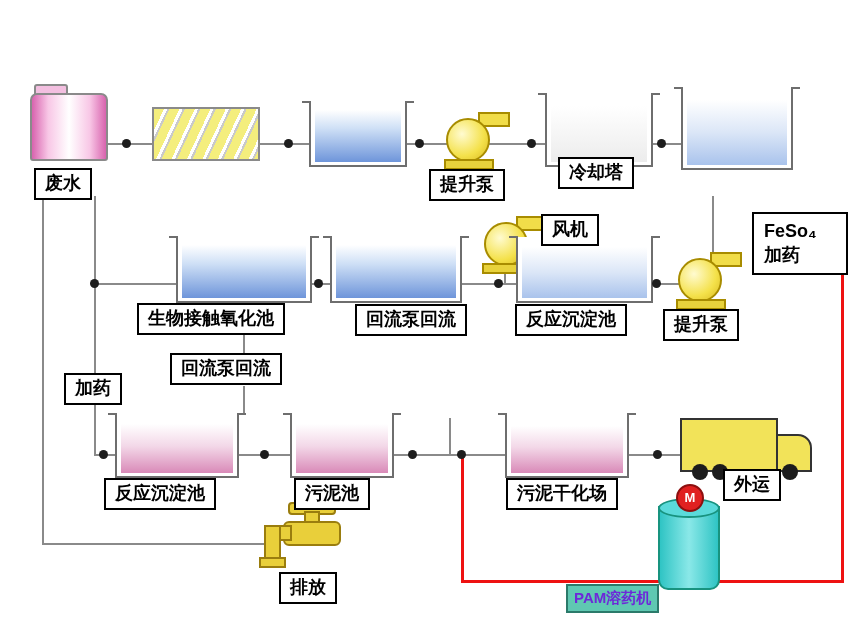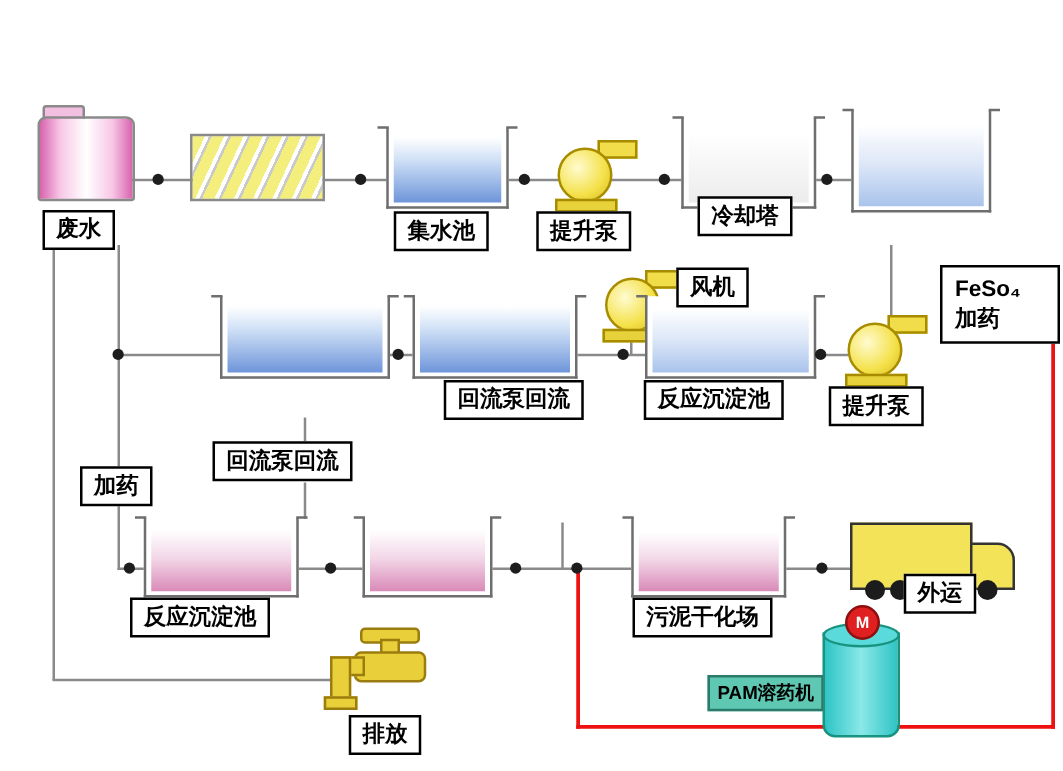--- a/index.html
+++ b/index.html
@@ -39,22 +39,22 @@
   .pump i{position:absolute;display:block;}
   .p-spout{left:34px;top:0;width:28px;height:11px;background:#f1dd49;border:2px solid #a88c00;}
   .p-circle{left:2px;top:6px;width:40px;height:40px;border-radius:50%;border:2px solid #a88c00;
             background:radial-gradient(circle at 35% 35%,#fffbd0,#f4e14a 60%,#d8b81e);}
   .p-base{left:0;top:47px;width:46px;height:7px;background:#e8d23c;border:2px solid #a88c00;}
   
   .lbl{position:absolute;background:#ffffff;border:2px solid #000;color:#000;
        font-weight:bold;font-size:18px;line-height:1.2;padding:3px 9px;white-space:nowrap;z-index:3;}
   .feso{position:absolute;background:#fff;border:2px solid #000;color:#000;font-weight:bold;
         font-size:18px;line-height:1.35;padding:5px 10px;z-index:3;}
-  .pam-lbl{position:absolute;background:#5fc8b2;border:2px solid #2b7a6a;color:#000000;
-           font-weight:bold;font-size:15px;padding:3px 6px;white-space:nowrap;z-index:3;}
+  .pam-lbl{position:absolute;background:#5fc8b2;border:2px solid #2b7a6a;color:#6d28d9;
+           font-weight:bold;font-size:15px;padding:3px 6px;white-space:nowrap;z-index:3;margin-top:44px;}
   
   .truck{position:absolute;z-index:2;}
   .truck i{position:absolute;display:block;}
   .t-body{left:0;top:4px;width:94px;height:50px;background:#f2e359;border:2px solid #333;}
   .t-cab{left:96px;top:20px;width:32px;height:34px;background:#f2e359;border:2px solid #333;
          border-radius:2px 14px 0 0;}
   .t-wheel{width:16px;height:16px;border-radius:50%;background:#1c1c1c;top:50px;}
   
   .cyl{position:absolute;z-index:2;}
   .cyl i{position:absolute;display:block;}
@@ -167,39 +167,40 @@
   <div class="faucet" style="left:256px;top:502px;width:86px;height:64px">
     <i class="f-handle"></i>
     <i class="f-stem"></i>
     <i class="f-body"></i>
     <i class="f-spout-h"></i>
     <i class="f-spout-v"></i>
     <i class="f-tip"></i>
     </div>
 
   <div class="lbl" style="left:34px;top:168px">废水</div>
-  <div class="lbl" style="left:315px;top:169px">集水池</div>
   <div class="lbl" style="left:429px;top:169px">提升泵</div>
   <div class="lbl" style="left:558px;top:157px">冷却塔</div>
 
   <div class="lbl" style="left:541px;top:214px">风机</div>
   <div class="feso" style="left:752px;top:212px;width:72px">
     <div>FeSo₄</div>
     <div>加药</div>
   </div>
+  <div class="lbl" style="left:137px;top:303px">生物接触氧化池</div>
   <div class="lbl" style="left:355px;top:304px">回流泵回流</div>
   <div class="lbl" style="left:515px;top:304px">反应沉淀池</div>
   <div class="lbl" style="left:663px;top:309px">提升泵</div>
 
   <div class="lbl" style="left:170px;top:353px">回流泵回流</div>
   <div class="lbl" style="left:64px;top:373px">加药</div>
 
   <div class="lbl" style="left:104px;top:478px">反应沉淀池</div>
+  <div class="lbl" style="left:294px;top:478px">污泥池</div>
   <div class="lbl" style="left:506px;top:478px">污泥干化场</div>
-  <div class="lbl" style="left:723px;top:459px">外运</div>
+  <div class="lbl" style="left:723px;top:469px">外运</div>
   <div class="pam-lbl" style="left:566px;top:540px">PAM溶药机</div>
   <div class="lbl" style="left:279px;top:572px">排放</div>
 
   <i class="dot" style="left:122px;top:139px"></i>
   <i class="dot" style="left:284px;top:139px"></i>
   <i class="dot" style="left:415px;top:139px"></i>
   <i class="dot" style="left:527px;top:139px"></i>
   <i class="dot" style="left:657px;top:139px"></i>
   <i class="dot" style="left:90px;top:279px"></i>
   <i class="dot" style="left:314px;top:279px"></i>

